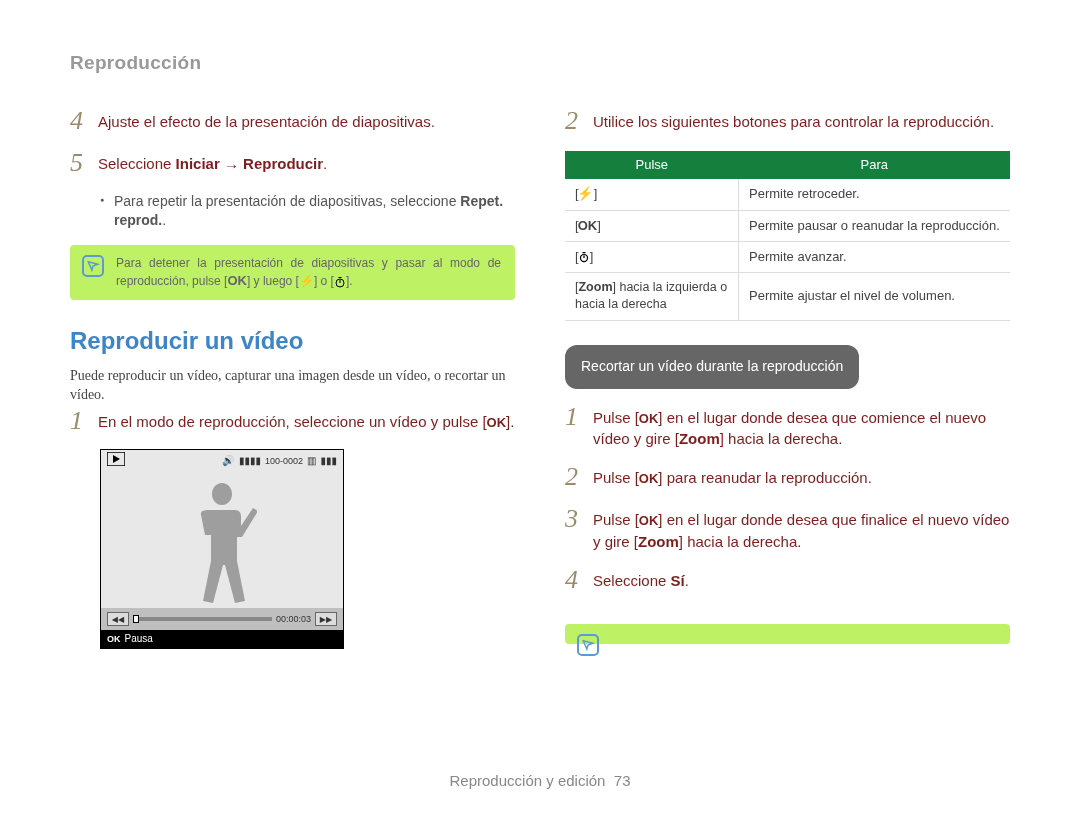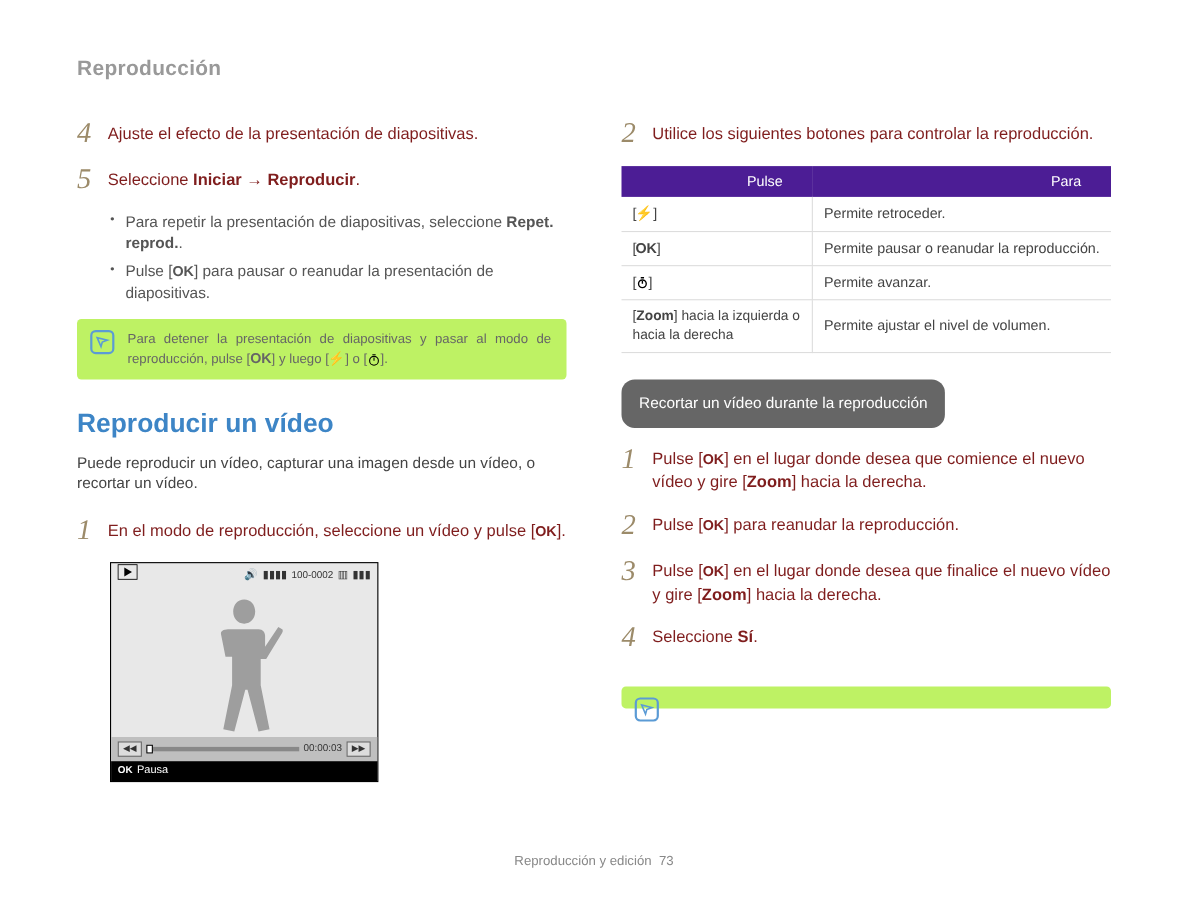--- a/index.html
+++ b/index.html
@@ -105,21 +105,22 @@
     }
     .section-title {
       color: #3d85c6;
       font-size: 24px;
       font-weight: 700;
       margin-bottom: 8px;
     }
     .section-desc {
       color: #444;
       font-size: 14px;
-      margin-bottom: 18px;
+      margin-bottom: 2px;
+      font-family: Liberation Serif, serif;
     }
     .screenshot {
       width: 244px;
       height: 200px;
       border: 1px solid #000;
       background: #e8e8e8;
       margin-left: 30px;
       position: relative;
       display: flex;
       flex-direction: column;
@@ -177,23 +178,23 @@
     .table-block {
       margin-top: 16px;
       margin-bottom: 24px;
     }
     table {
       width: 100%;
       border-collapse: collapse;
       font-size: 13px;
     }
     thead th {
-      background: #4c1d95;
+      background: #15803d;
       color: #fff;
-      text-align: right;
+      text-align: center;
       padding: 5px 27px;
       font-weight: normal;
     }
     tbody td {
       padding: 6px 10px;
       border-bottom: 1px solid #ddd;
       vertical-align: middle;
       color: #444;
     }
     tbody td:first-child {
@@ -232,21 +233,21 @@
       left: 0;
       top: 3px;
       font-size: 6px;
     }
     .page-footer {
       position: absolute;
       bottom: 24px;
       left: 0;
       right: 0;
       text-align: center;
-      font-size: 12px;
+      font-size: 15px;
       color: #888;
     }
     .timer-icon {
       display: inline-block;
       width: 12px;
       height: 12px;
       vertical-align: middle;
     }
   </style>
 </head>
@@ -265,23 +266,20 @@
     <div class="step">
       <div class="step-num">5</div>
       <div class="step-text">
         <span>Seleccione </span><span class="bold">Iniciar</span><span> → </span><span class="bold">Reproducir</span><span>.</span>
       </div>
     </div>
 
     <ul class="bullet-list">
       <li>
         <span>Para repetir la presentación de diapositivas, seleccione </span><span class="bold">Repet. reprod.</span><span>.</span>
-      </li>
-      <li>
-        <span>Pulse [</span><span class="ok-icon">OK</span><span>] para pausar o reanudar la presentación de diapositivas.</span>
       </li>
     </ul>
 
     <div class="note-box">
       <span class="note-icon">
         <svg viewBox="0 0 24 24" fill="none" stroke="#5b9bd5" stroke-width="2.5">
             <path d="M4 5 L10 19 L12 12 L20 9 Z"></path>
           </svg>
       </span>
       <span>Para detener la presentación de diapositivas y pasar al modo de reproducción, pulse [</span><span class="ok-icon">OK</span><span>] y luego [</span><span>⚡</span><span>] o [</span><span><svg class="timer-icon" viewBox="0 0 24 24" fill="none" stroke="#000" stroke-width="2">

